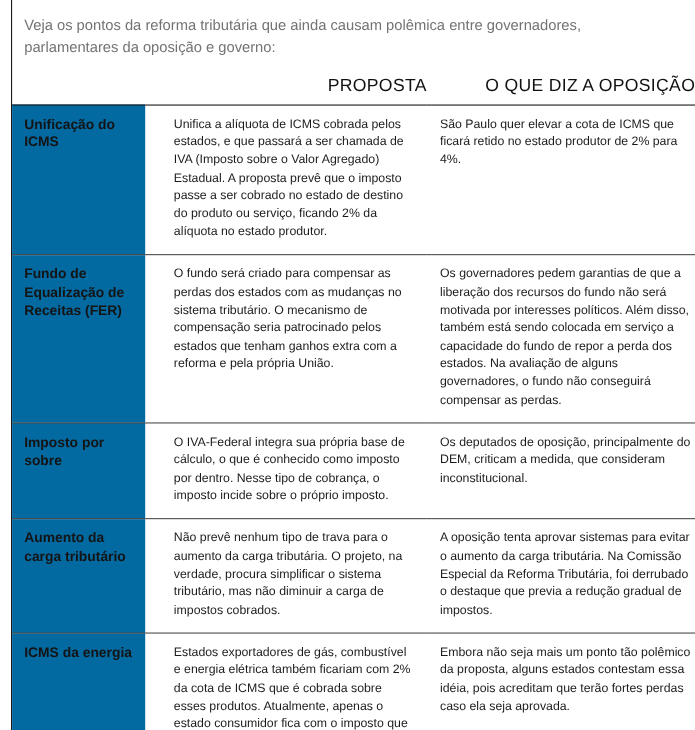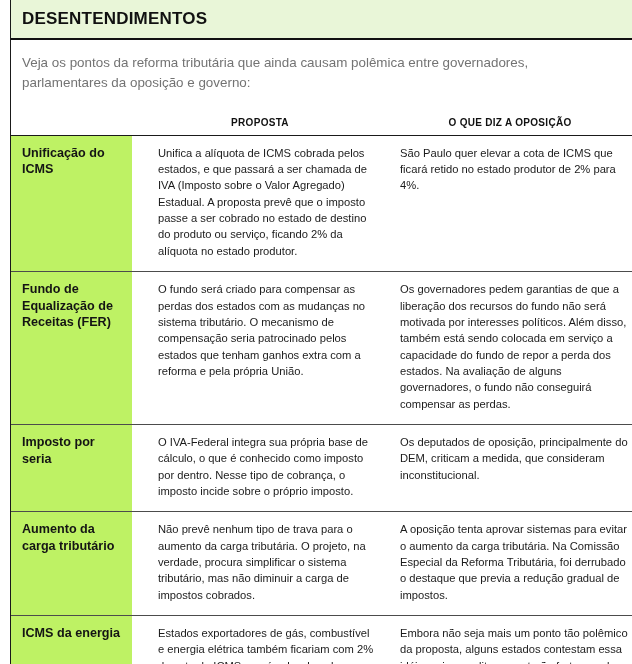--- a/index.html
+++ b/index.html
@@ -65,40 +65,40 @@
   table.matrix {
     border-collapse: collapse;
     width: 621px;
     table-layout: fixed;
   }
   table.matrix col.c-topic  { width: 121px; }
   table.matrix col.c-prop   { width: 256px; }
   table.matrix col.c-opp    { width: 244px; }
 
   thead th {
-    font-size: 10px;
-    font-weight: bold;
+    font-size: 16px;
+    font-weight: normal;
     letter-spacing: 0.3px;
-    text-align: center;
+    text-align: right;
     padding: 0 0 7px 0;
     border-bottom: 1.6px solid #1a1a1a;
     vertical-align: bottom;
     height: 22px;
   }
   thead th.th-topic { border-bottom: 1.6px solid #1a1a1a; }
 
   tbody td {
     vertical-align: top;
     border-bottom: 1px solid #4c4c4c;
     padding: 9px 0 12px 0;
   }
   tbody tr:last-child td { border-bottom: 1.4px solid #1a1a1a; }
 
   td.topic {
-    background: #bef264;
+    background: #0369a1;
     font-size: 12.6px;
     font-weight: bold;
     line-height: 1.32;
     padding-left: 11px;
     padding-right: 8px;
     color: #141414;
   }
   td.body {
     font-size: 11.2px;
     line-height: 1.46;
@@ -108,23 +108,20 @@
   }
   td.body.opp { padding-left: 12px; padding-right: 3px; }
 </style>
 </head>
 <body>
 
 <div class="left-rule"></div>
 
 <div class="sheet">
 
-  <div class="title-band">
-    <div class="title-text">DESENTENDIMENTOS</div>
-  </div>
 
   <div class="intro">Veja os pontos da reforma tributária que ainda causam polêmica entre governadores, parlamentares da oposição e governo:</div>
 
   <table class="matrix">
     <colgroup>
       <col class="c-topic">
         <col class="c-prop">
         <col class="c-opp">
     </colgroup>
     <thead>
@@ -139,21 +136,21 @@
         <td class="topic">Unificação do ICMS</td>
         <td class="body">Unifica a alíquota de ICMS cobrada pelos estados, e que passará a ser chamada de IVA (Imposto sobre o Valor Agregado) Estadual. A proposta prevê que o imposto passe a ser cobrado no estado de destino do produto ou serviço, ficando 2% da alíquota no estado produtor.</td>
         <td class="body opp">São Paulo quer elevar a cota de ICMS que ficará retido no estado produtor de 2% para 4%.</td>
       </tr>
       <tr>
         <td class="topic">Fundo de Equalização de Receitas (FER)</td>
         <td class="body">O fundo será criado para compensar as perdas dos estados com as mudanças no sistema tributário. O mecanismo de compensação seria patrocinado pelos estados que tenham ganhos extra com a reforma e pela própria União.</td>
         <td class="body opp">Os governadores pedem garantias de que a liberação dos recursos do fundo não será motivada por interesses políticos. Além disso, também está sendo colocada em serviço a capacidade do fundo de repor a perda dos estados. Na avaliação de alguns governadores, o fundo não conseguirá compensar as perdas.</td>
       </tr>
       <tr>
-        <td class="topic">Imposto por seria</td>
+        <td class="topic">Imposto por sobre</td>
         <td class="body">O IVA-Federal integra sua própria base de cálculo, o que é conhecido como imposto por dentro. Nesse tipo de cobrança, o imposto incide sobre o próprio imposto.</td>
         <td class="body opp">Os deputados de oposição, principalmente do DEM, criticam a medida, que consideram inconstitucional.</td>
       </tr>
       <tr>
         <td class="topic">Aumento da carga tributário</td>
         <td class="body">Não prevê nenhum tipo de trava para o aumento da carga tributária. O projeto, na verdade, procura simplificar o sistema tributário, mas não diminuir a carga de impostos cobrados.</td>
         <td class="body opp">A oposição tenta aprovar sistemas para evitar o aumento da carga tributária. Na Comissão Especial da Reforma Tributária, foi derrubado o destaque que previa a redução gradual de impostos.</td>
       </tr>
       <tr>
         <td class="topic">ICMS da energia</td>

